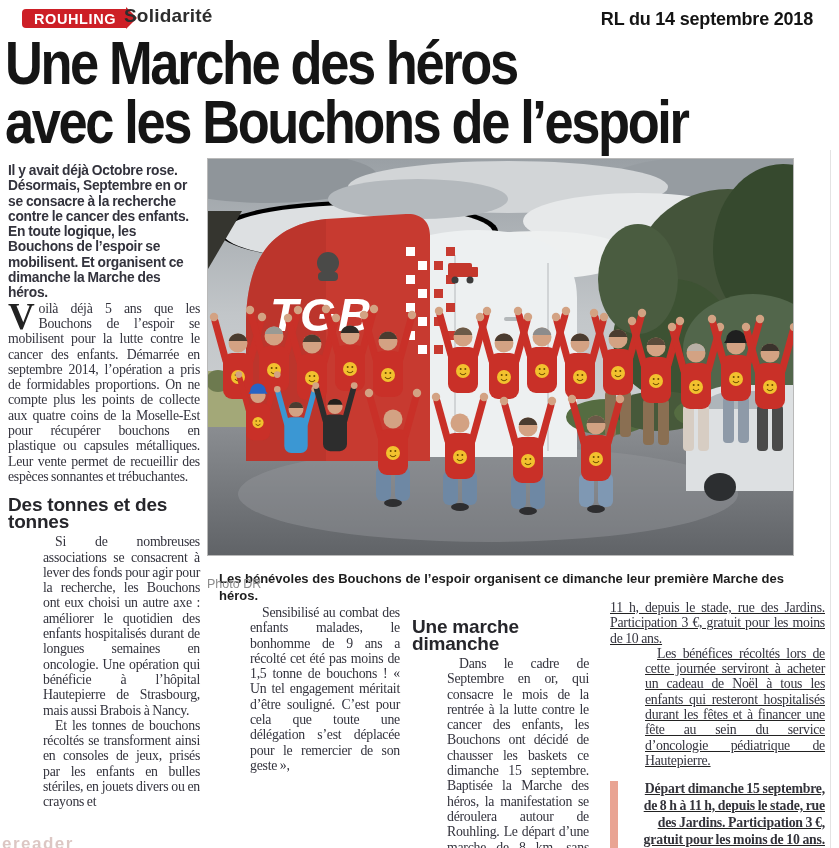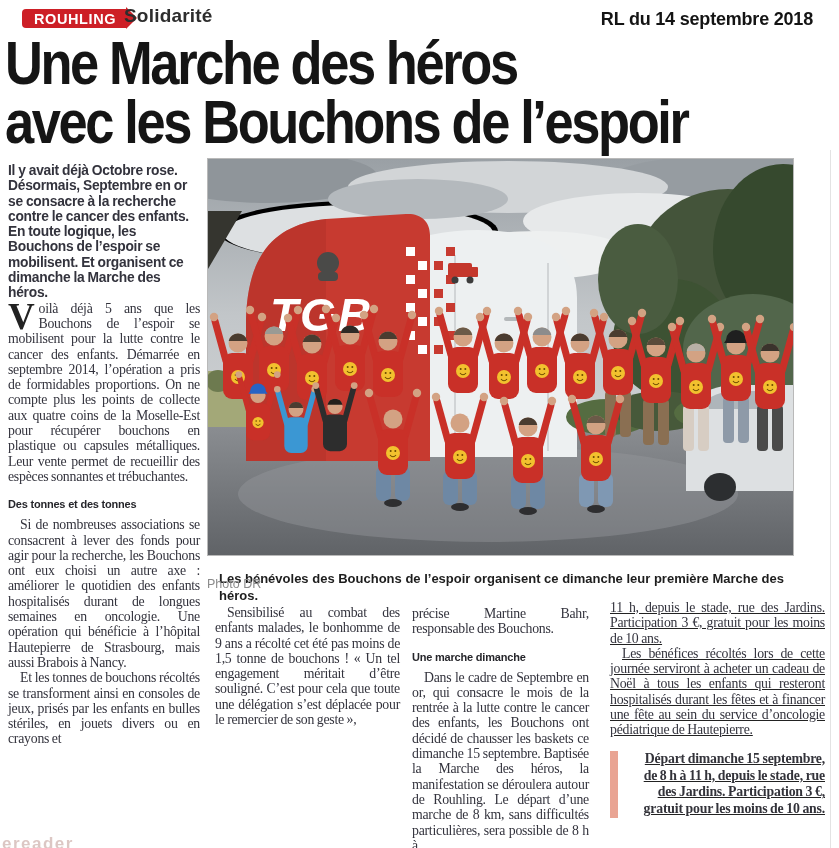--- a/index.html
+++ b/index.html
@@ -21,30 +21,30 @@
   .photo{position:absolute;left:207px;top:158px;width:585px;height:396px;border:1px solid #b9b9b9;
          background:#f97316;}
   .photo svg{display:block;}
   .caption{position:absolute;left:207px;top:558px;width:587px;margin:12px;
            font-size:13px;line-height:17px;font-weight:bold;color:#1d1d1d;}
   .credit{position:absolute;left:207px;top:577px;margin:0;font-size:12.5px;color:#8b8b8b;}
   
   .col{position:absolute;text-align:justify;}
   .body-text p{margin:0;font-family:"Liberation Serif",serif;font-size:13.8px;line-height:15.3px;
       color:#33333d;letter-spacing:-.25px;word-spacing:-.5px;}
-  .body-text p.ind{text-indent:12px;}
+  .body-text p.ind{text-indent:12px;margin-left:35px;}
   .col1{left:8px;top:163px;width:192px;}
   .col2{left:215px;top:605px;width:185px;}
   .col3{left:412px;top:606px;width:177px;}
   .col4{left:610px;top:600px;width:215px;text-decoration:underline;}
   .lede{margin:0 0 7px 0;font-size:15px;line-height:17.3px;font-weight:bold;color:#24242e;
         letter-spacing:-.2px;text-align:left;}
   .dropcap{float:left;font-family:"Liberation Serif",serif;font-weight:bold;font-size:37px;
         line-height:29px;padding:1px 4px 0 0;color:#222;}
-  h3.subhead{margin:12px 0 4px 0;font-size:11px;line-height:17px;font-weight:bold;color:#26262b;
+  h3.subhead{margin:12px 0 4px 0;font-size:19px;line-height:17px;font-weight:bold;color:#26262b;
         letter-spacing:-.2px;text-align:left;}
   
   .infobox{display:flex;margin-top:13px;}
   .infobox .bar{width:8px;background:#e9a493;flex:none;}
   .infobox p{margin:0;padding-left:12px;font-family:"Liberation Serif",serif;font-weight:600;
         font-size:13.8px;line-height:16.9px;color:#33333a;letter-spacing:-.2px;text-align:right;}
   .watermark{position:absolute;left:2px;top:834px;font-size:17px;font-weight:bold;
         color:#c09a94;opacity:.55;letter-spacing:1.5px;}
   .scan-edge{position:absolute;left:830px;top:150px;width:1px;height:698px;background:#e3e3e3;}
 </style>
@@ -457,21 +457,20 @@
     <h3 class="subhead">Des tonnes et des tonnes</h3>
     <p class="ind">Si de nombreuses associations se consacrent à lever des fonds pour agir pour la recherche, les Bouchons ont eux choisi un autre axe : améliorer le quotidien des enfants hospitalisés durant de longues semaines en oncologie. Une opération qui bénéficie à l’hôpital Hautepierre de Strasbourg, mais aussi Brabois à Nancy.</p>
     <p class="ind">Et les tonnes de bouchons récoltés se transforment ainsi en consoles de jeux, prisés par les enfants en bulles stériles, en jouets divers ou en crayons et</p>
   </div>
 
   <div class="col col2 body-text">
     <p class="ind">Sensibilisé au combat des enfants malades, le bonhomme de 9 ans a récolté cet été pas moins de 1,5 tonne de bouchons ! « Un tel engagement méritait d’être souligné. C’est pour cela que toute une délégation s’est déplacée pour le remercier de son geste »,</p>
   </div>
 
   <div class="col col3 body-text">
-    <p>précise Martine Bahr, responsable des Bouchons.</p>
     <h3 class="subhead">Une marche dimanche</h3>
     <p class="ind">Dans le cadre de Septembre en or, qui consacre le mois de la rentrée à la lutte contre le cancer des enfants, les Bouchons ont décidé de chausser les baskets ce dimanche 15 septembre. Baptisée la Marche des héros, la manifestation se déroulera autour de Rouhling. Le départ d’une marche de 8 km, sans difficultés particulières, sera possible de 8 h à</p>
   </div>
 
   <div class="col col4 body-text">
     <p>11 h, depuis le stade, rue des Jardins. Participation 3 €, gratuit pour les moins de 10 ans.</p>
     <p class="ind">Les bénéfices récoltés lors de cette journée serviront à acheter un cadeau de Noël à tous les enfants qui resteront hospitalisés durant les fêtes et à financer une fête au sein du service d’oncologie pédiatrique de Hautepierre.</p>
     <aside class="infobox">
       <div class="bar"></div>
       <p>Départ dimanche 15 septembre, de 8 h à 11 h, depuis le stade, rue des Jardins. Participation 3 €, gratuit pour les moins de 10 ans.</p>

